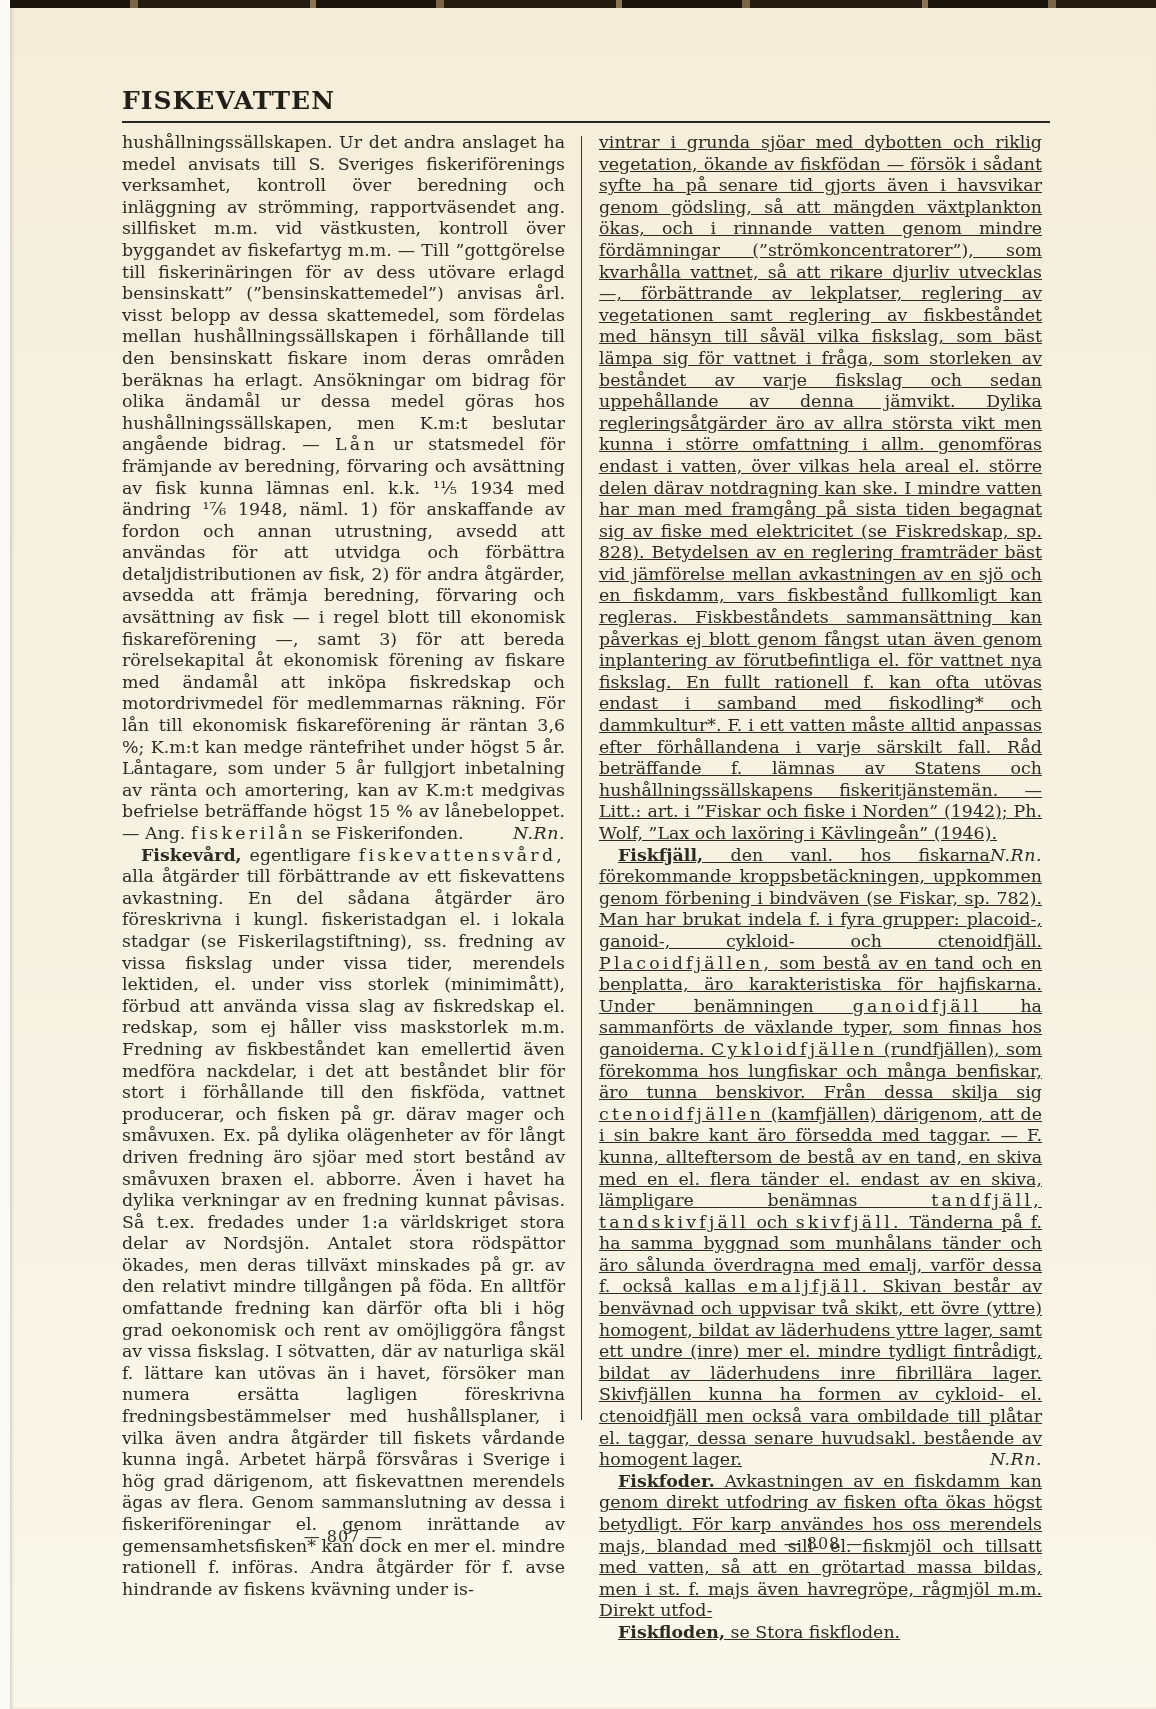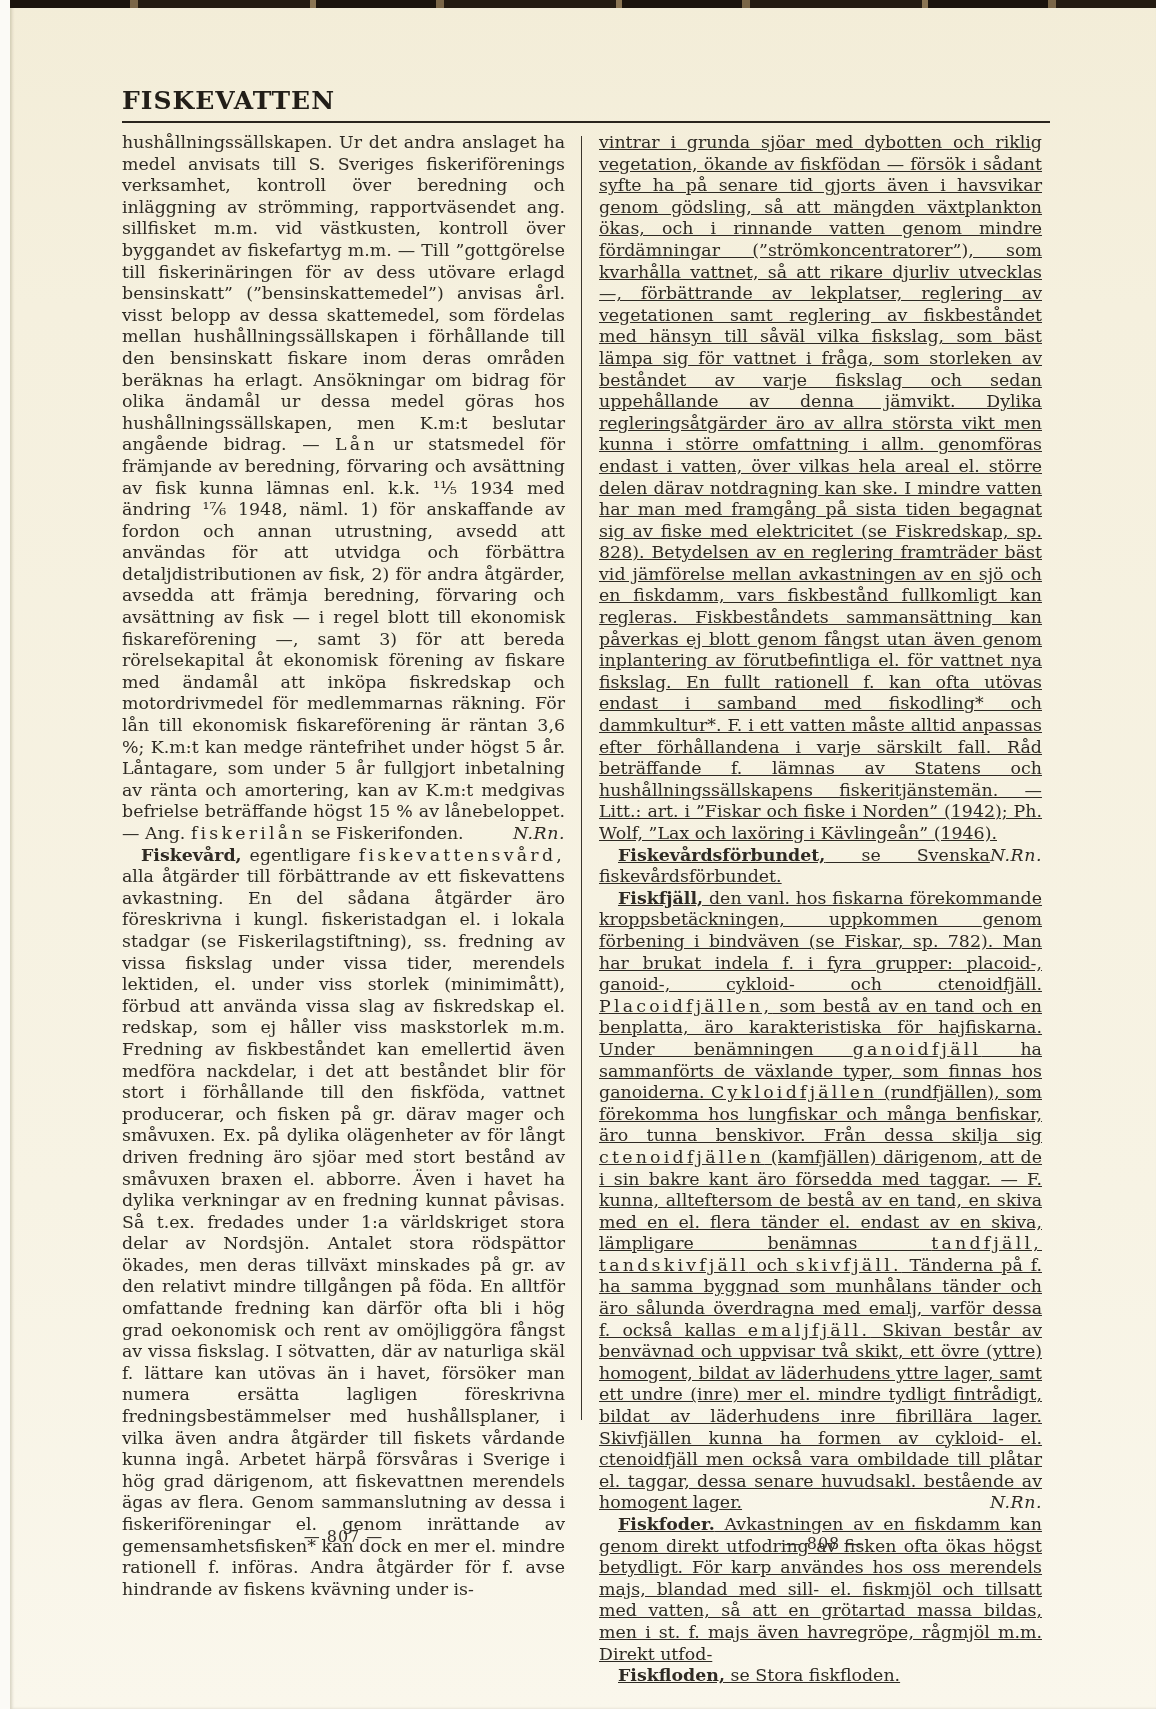--- a/index.html
+++ b/index.html
@@ -72,21 +72,20 @@
     <hr class="header-rule">
   </div>
 
   <div class="columns">
     <div class="col col-left">
         <p class="para"><span class="seg-normal">hushållningssällskapen. Ur det andra anslaget ha medel anvisats till S. Sveriges fiskeriförenings verksamhet, kontroll över beredning och inläggning av strömming, rapportväsendet ang. sillfisket m.m. vid västkusten, kontroll över byggandet av fiskefartyg m.m. — Till ”gottgörelse till fiskerinäringen för av dess utövare erlagd bensinskatt” (”bensinskattemedel”) anvisas årl. visst belopp av dessa skattemedel, som fördelas mellan hushållningssällskapen i förhållande till den bensinskatt fiskare inom deras områden beräknas ha erlagt. Ansökningar om bidrag för olika ändamål ur dessa medel göras hos hushållningssällskapen, men K.m:t beslutar angående bidrag. — </span><span class="seg-spaced">Lån</span><span class="seg-normal"> ur statsmedel för främjande av beredning, förvaring och avsättning av fisk kunna lämnas enl. k.k. ¹¹⁄₅ 1934 med ändring ¹⁷⁄₆ 1948, näml. 1) för anskaffande av fordon och annan utrustning, avsedd att användas för att utvidga och förbättra detaljdistributionen av fisk, 2) för andra åtgärder, avsedda att främja beredning, förvaring och avsättning av fisk — i regel blott till ekonomisk fiskareförening —, samt 3) för att bereda rörelsekapital åt ekonomisk förening av fiskare med ändamål att inköpa fiskredskap och motordrivmedel för medlemmarnas räkning. För lån till ekonomisk fiskareförening är räntan 3,6 %; K.m:t kan medge räntefrihet under högst 5 år. Låntagare, som under 5 år fullgjort inbetalning av ränta och amortering, kan av K.m:t medgivas befrielse beträffande högst 15 % av lånebeloppet. — Ang. </span><span class="seg-spaced">fiskerilån</span><span class="seg-normal"> se Fiskerifonden.</span><span class="seg-signature">N.Rn.</span></p>
         <p class="para indent"><span class="seg-bold">Fiskevård,</span><span class="seg-normal"> egentligare </span><span class="seg-spaced">fiskevattensvård,</span><span class="seg-normal"> alla åtgärder till förbättrande av ett fiskevattens avkastning. En del sådana åtgärder äro föreskrivna i kungl. fiskeristadgan el. i lokala stadgar (se Fiskerilagstiftning), ss. fredning av vissa fiskslag under vissa tider, merendels lektiden, el. under viss storlek (minimimått), förbud att använda vissa slag av fiskredskap el. redskap, som ej håller viss maskstorlek m.m. Fredning av fiskbeståndet kan emellertid även medföra nackdelar, i det att beståndet blir för stort i förhållande till den fiskföda, vattnet producerar, och fisken på gr. därav mager och småvuxen. Ex. på dylika olägenheter av för långt driven fredning äro sjöar med stort bestånd av småvuxen braxen el. abborre. Även i havet ha dylika verkningar av en fredning kunnat påvisas. Så t.ex. fredades under 1:a världskriget stora delar av Nordsjön. Antalet stora rödspättor ökades, men deras tillväxt minskades på gr. av den relativt mindre tillgången på föda. En alltför omfattande fredning kan därför ofta bli i hög grad oekonomisk och rent av omöjliggöra fångst av vissa fiskslag. I sötvatten, där av naturliga skäl f. lättare kan utövas än i havet, försöker man numera ersätta lagligen föreskrivna fredningsbestämmelser med hushållsplaner, i vilka även andra åtgärder till fiskets vårdande kunna ingå. Arbetet härpå försvåras i Sverige i hög grad därigenom, att fiskevattnen merendels ägas av flera. Genom sammanslutning av dessa i fiskeriföreningar el. genom inrättande av gemensamhetsfisken* kan dock en mer el. mindre rationell f. införas. Andra åtgärder för f. avse hindrande av fiskens kvävning under is-</span></p>
       </div>
     <div class="col col-right">
         <p class="para"><span class="seg-normal">vintrar i grunda sjöar med dybotten och riklig vegetation, ökande av fiskfödan — försök i sådant syfte ha på senare tid gjorts även i havsvikar genom gödsling, så att mängden växtplankton ökas, och i rinnande vatten genom mindre fördämningar (”strömkoncentratorer”), som kvarhålla vattnet, så att rikare djurliv utvecklas —, förbättrande av lekplatser, reglering av vegetationen samt reglering av fiskbeståndet med hänsyn till såväl vilka fiskslag, som bäst lämpa sig för vattnet i fråga, som storleken av beståndet av varje fiskslag och sedan uppehållande av denna jämvikt. Dylika regleringsåtgärder äro av allra största vikt men kunna i större omfattning i allm. genomföras endast i vatten, över vilkas hela areal el. större delen därav notdragning kan ske. I mindre vatten har man med framgång på sista tiden begagnat sig av fiske med elektricitet (se Fiskredskap, sp. 828). Betydelsen av en reglering framträder bäst vid jämförelse mellan avkastningen av en sjö och en fiskdamm, vars fiskbestånd fullkomligt kan regleras. Fiskbeståndets sammansättning kan påverkas ej blott genom fångst utan även genom inplantering av förutbefintliga el. för vattnet nya fiskslag. En fullt rationell f. kan ofta utövas endast i samband med fiskodling* och dammkultur*. F. i ett vatten måste alltid anpassas efter förhållandena i varje särskilt fall. Råd beträffande f. lämnas av Statens och hushållningssällskapens fiskeritjänstemän. — Litt.: art. i ”Fiskar och fiske i Norden” (1942); Ph. Wolf, ”Lax och laxöring i Kävlingeån” (1946).</span><span class="seg-signature">N.Rn.</span></p>
-        <p class="para indent"><span class="seg-bold">Fiskevårdsförbundet,</span><span class="seg-normal"> se Svenska fiskevårdsförbundet.</span></p>
         <p class="para indent"><span class="seg-bold">Fiskfjäll,</span><span class="seg-normal"> den vanl. hos fiskarna förekommande kroppsbetäckningen, uppkommen genom förbening i bindväven (se Fiskar, sp. 782). Man har brukat indela f. i fyra grupper: placoid-, ganoid-, cykloid- och ctenoidfjäll. </span><span class="seg-spaced">Placoidfjällen,</span><span class="seg-normal"> som bestå av en tand och en benplatta, äro karakteristiska för hajfiskarna. Under benämningen </span><span class="seg-spaced">ganoidfjäll</span><span class="seg-normal"> ha sammanförts de växlande typer, som finnas hos ganoiderna. </span><span class="seg-spaced">Cykloidfjällen</span><span class="seg-normal"> (rundfjällen), som förekomma hos lungfiskar och många benfiskar, äro tunna benskivor. Från dessa skilja sig </span><span class="seg-spaced">ctenoidfjällen</span><span class="seg-normal"> (kamfjällen) därigenom, att de i sin bakre kant äro försedda med taggar. — F. kunna, allteftersom de bestå av en tand, en skiva med en el. flera tänder el. endast av en skiva, lämpligare benämnas </span><span class="seg-spaced">tandfjäll, tandskivfjäll</span><span class="seg-normal"> och </span><span class="seg-spaced">skivfjäll.</span><span class="seg-normal"> Tänderna på f. ha samma byggnad som munhålans tänder och äro sålunda överdragna med emalj, varför dessa f. också kallas </span><span class="seg-spaced">emaljfjäll.</span><span class="seg-normal"> Skivan består av benvävnad och uppvisar två skikt, ett övre (yttre) homogent, bildat av läderhudens yttre lager, samt ett undre (inre) mer el. mindre tydligt fintrådigt, bildat av läderhudens inre fibrillära lager. Skivfjällen kunna ha formen av cykloid- el. ctenoidfjäll men också vara ombildade till plåtar el. taggar, dessa senare huvudsakl. bestående av homogent lager.</span><span class="seg-signature">N.Rn.</span></p>
         <p class="para indent"><span class="seg-bold">Fiskfoder.</span><span class="seg-normal"> Avkastningen av en fiskdamm kan genom direkt utfodring av fisken ofta ökas högst betydligt. För karp användes hos oss merendels majs, blandad med sill- el. fiskmjöl och tillsatt med vatten, så att en grötartad massa bildas, men i st. f. majs även havregröpe, rågmjöl m.m. Direkt utfod-</span></p>
         <p class="para indent"><span class="seg-bold">Fiskfloden,</span><span class="seg-normal"> se Stora fiskfloden.</span></p>
       </div>
   </div>
 
   <div class="column-divider"></div>
 
   <div class="pageno pageno-left">— 807 —</div>
   <div class="pageno pageno-right">— 808 —</div>

